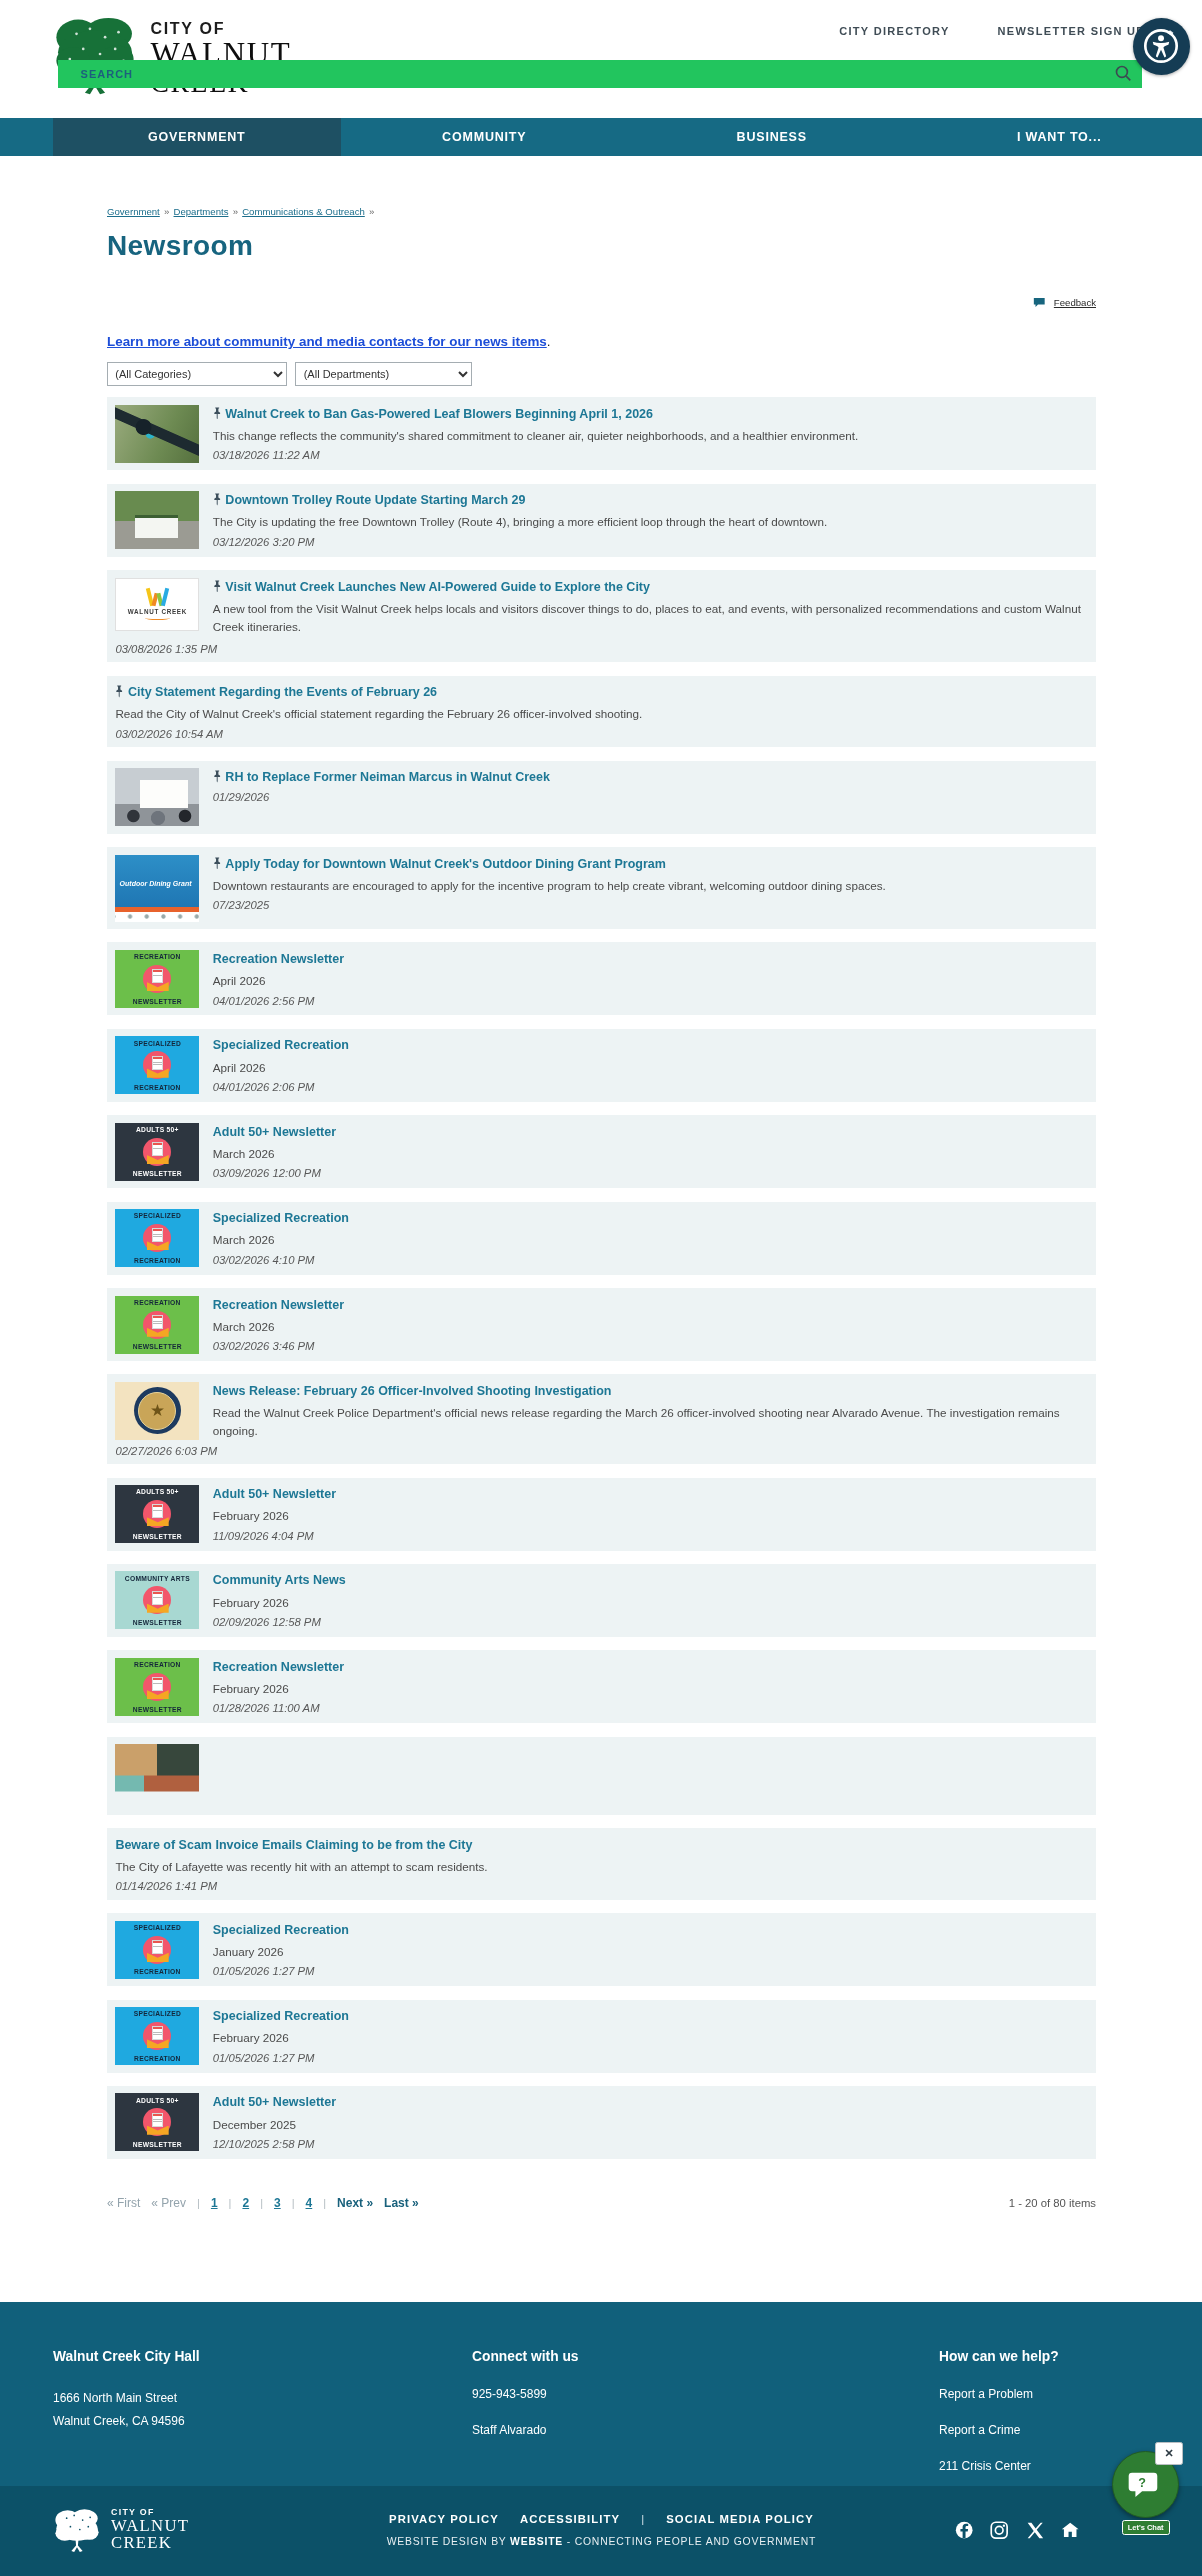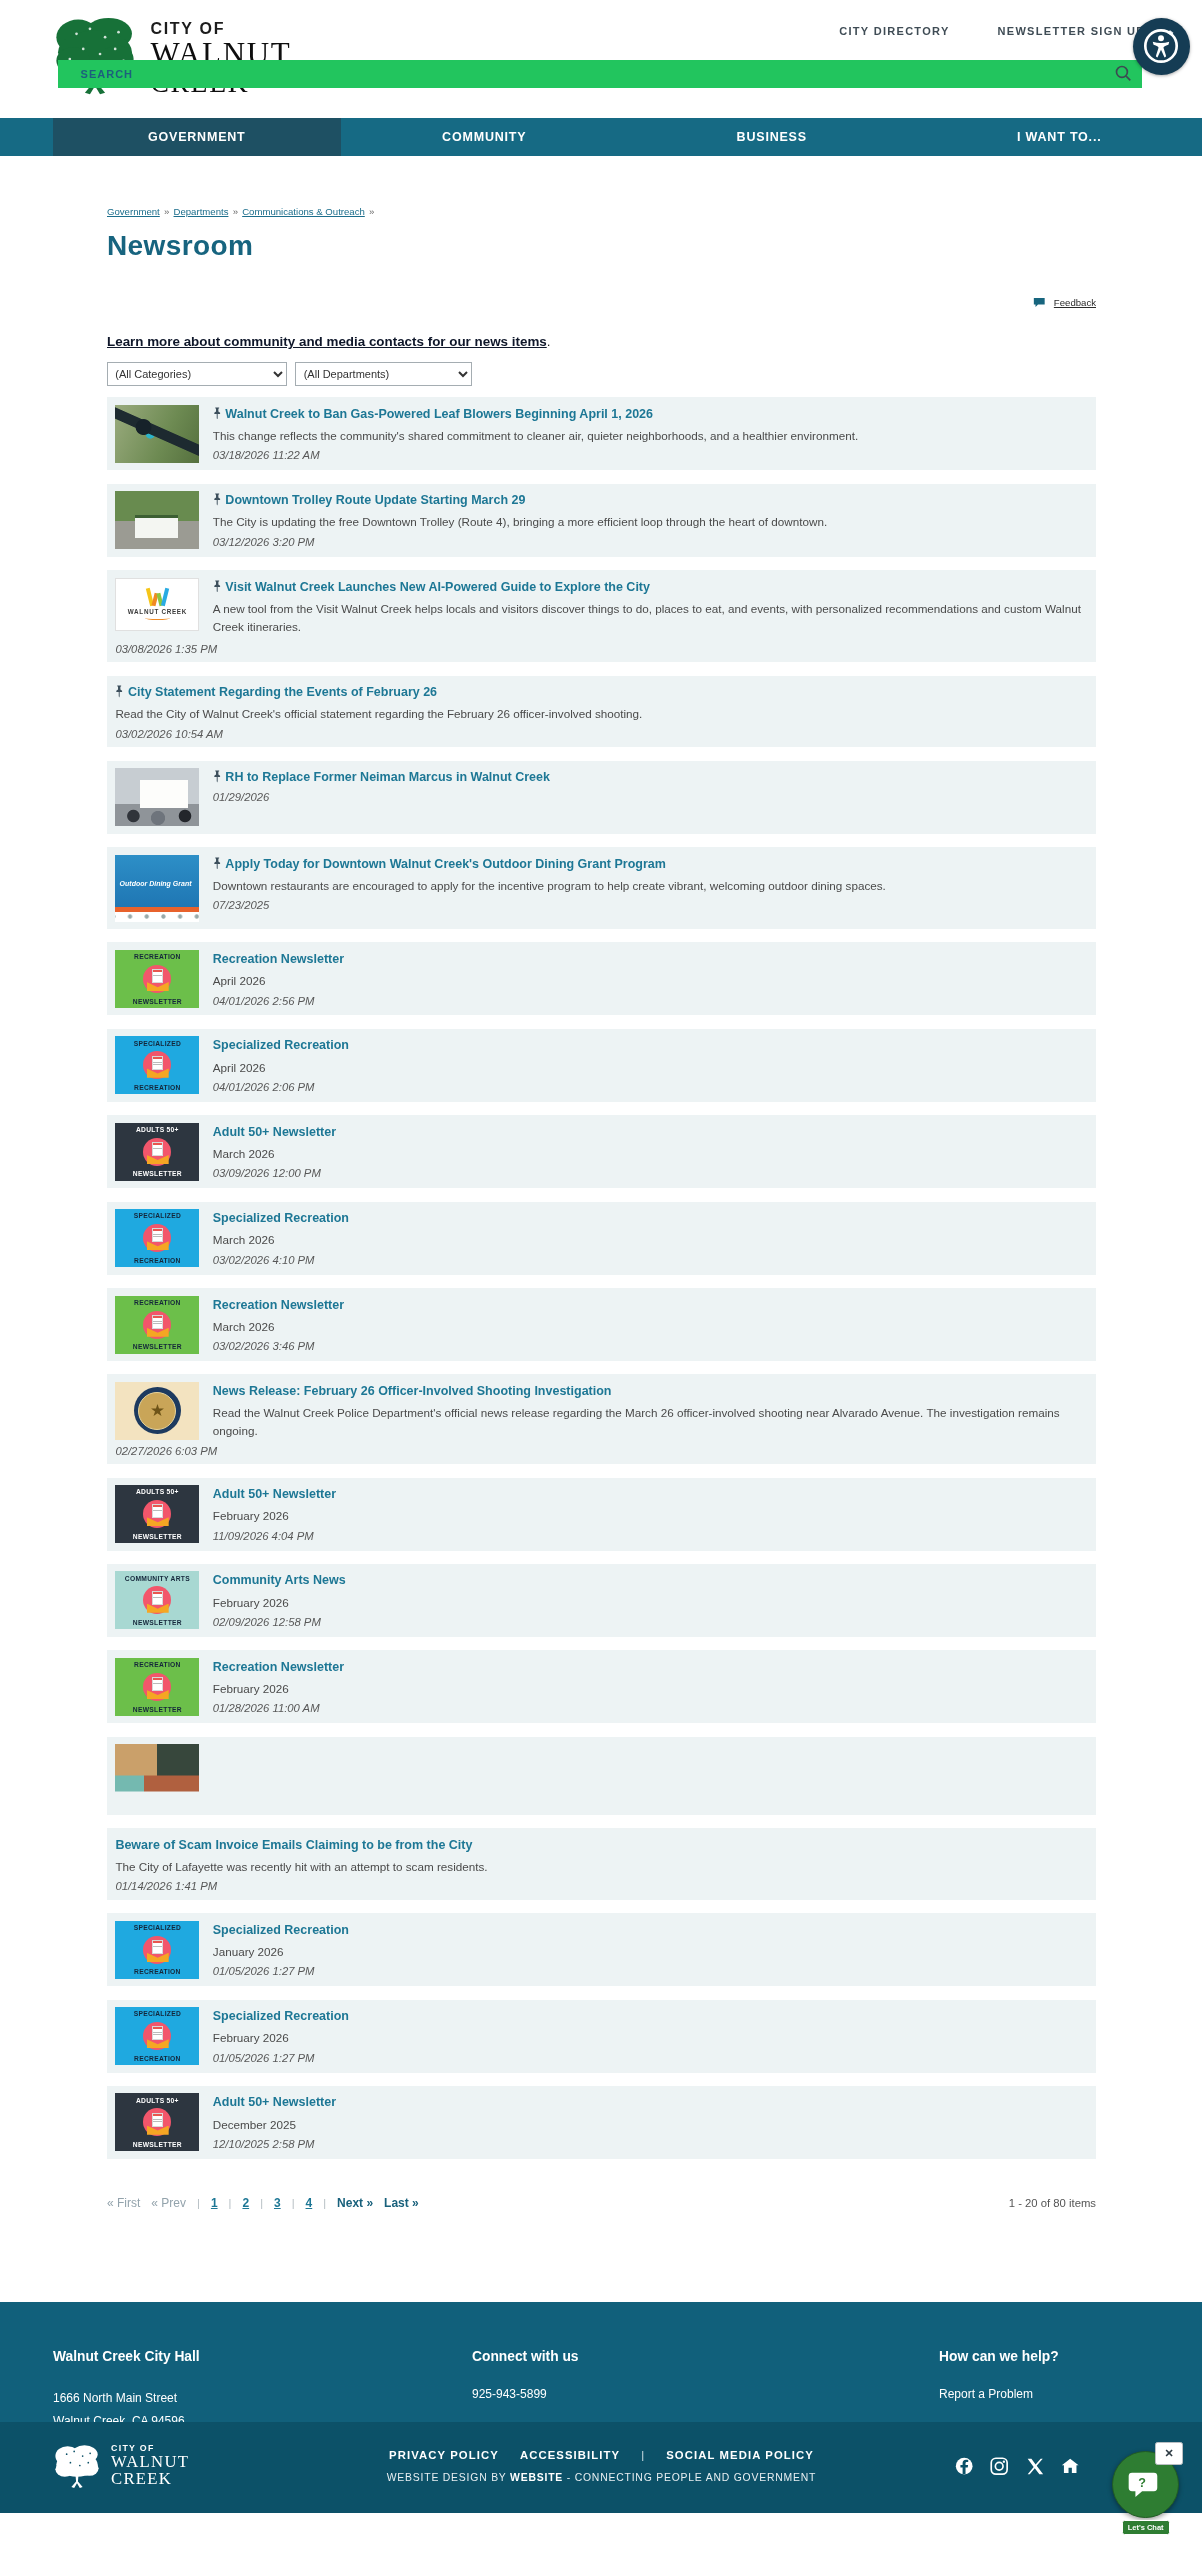--- a/index.html
+++ b/index.html
@@ -43,21 +43,21 @@
 
   
   .main { margin:0 107px; }
   .breadcrumb { margin-top:50px; font-size:9.6px; color:#555; }
   .breadcrumb a { color:#1c6e8c; text-decoration:underline; }
   .breadcrumb .sep { margin:0 4.2px; color:#666; }
   .page-title { margin-top:13.4px; font-size:28px; font-weight:bold; color:#17647f; letter-spacing:0.4px; }
   .feedback-row { margin-top:33px; text-align:right; height:15px; }
   .feedback-link { font-size:9.6px; color:#2b2b2b; text-decoration:underline; margin-left:5px; vertical-align:1.7px;}
   .intro { margin-top:23.4px; font-size:13.4px; }
-  .intro a { color:#0f172a; text-decoration:underline; font-weight:bold; }
+  .intro a { color:#1d4ed8; text-decoration:underline; font-weight:bold; }
   .intro .dot { color:#222; }
   .filters { margin-top:13.4px; display:flex; gap:8.4px; }
   .filters select {
     height:23.4px; font-size:11px; color:#333; border:0.8px solid #a5adb2; background:#fff;
     font-family:"Liberation Sans", sans-serif; padding:0 3.3px;
   }
   .filters select.cat { width:180px; } .filters select.dep { width:177px; }
 
   
   .news-list { margin-top:11.7px; }
@@ -132,21 +132,21 @@
   .pagination { margin-top:37px; display:flex; justify-content:space-between; align-items:center; font-size:12px; }
   .pager { display:flex; align-items:center; gap:11px; }
   .pager .disabled { color:#93a3ac; }
   .pager .bar { color:#b3bcc1; font-size:11px; }
   .pager a.pagenum { color:#1d7795; font-weight:bold; text-decoration:underline; }
   .pager a.navword { color:#19617c; font-weight:bold; }
   .page-count { font-size:11.3px; color:#555; }
 
   
   .site-footer { margin-top:92px; position:relative; }
-  .footer-top { background:#11607b; color:#fff; padding:47px 53px 0; height:120px; position:relative; }
+  .footer-top { background:#11607b; color:#fff; padding:47px 53px 0; height:184px; position:relative; }
   .fcol { position:absolute; top:47px; }
   .fcol.c1 { left:53px; } .fcol.c2 { left:472px; } .fcol.c3 { left:939px; }
   .fcol h3 { font-size:13.8px; font-weight:bold; margin-bottom:23.4px; }
   .fcol .fline { font-size:12px; line-height:1.9; }
   .fcol a.flink { display:block; color:#fff; font-size:12px; margin-bottom:22px; }
   .footer-divider { border-top:0.8px solid rgba(255,255,255,.35); margin:0 53px; position:relative; top:170px; }
   .footer-bottom { background:#0c5168; color:#fff; padding:20px 53px 25px; height:91px; position:relative; }
   .fb-logo { display:flex; align-items:center; }
   .fb-logo-text { margin-left:10px; }
   .fb-cityof { font-size:8.8px; font-weight:bold; letter-spacing:1.3px; }

